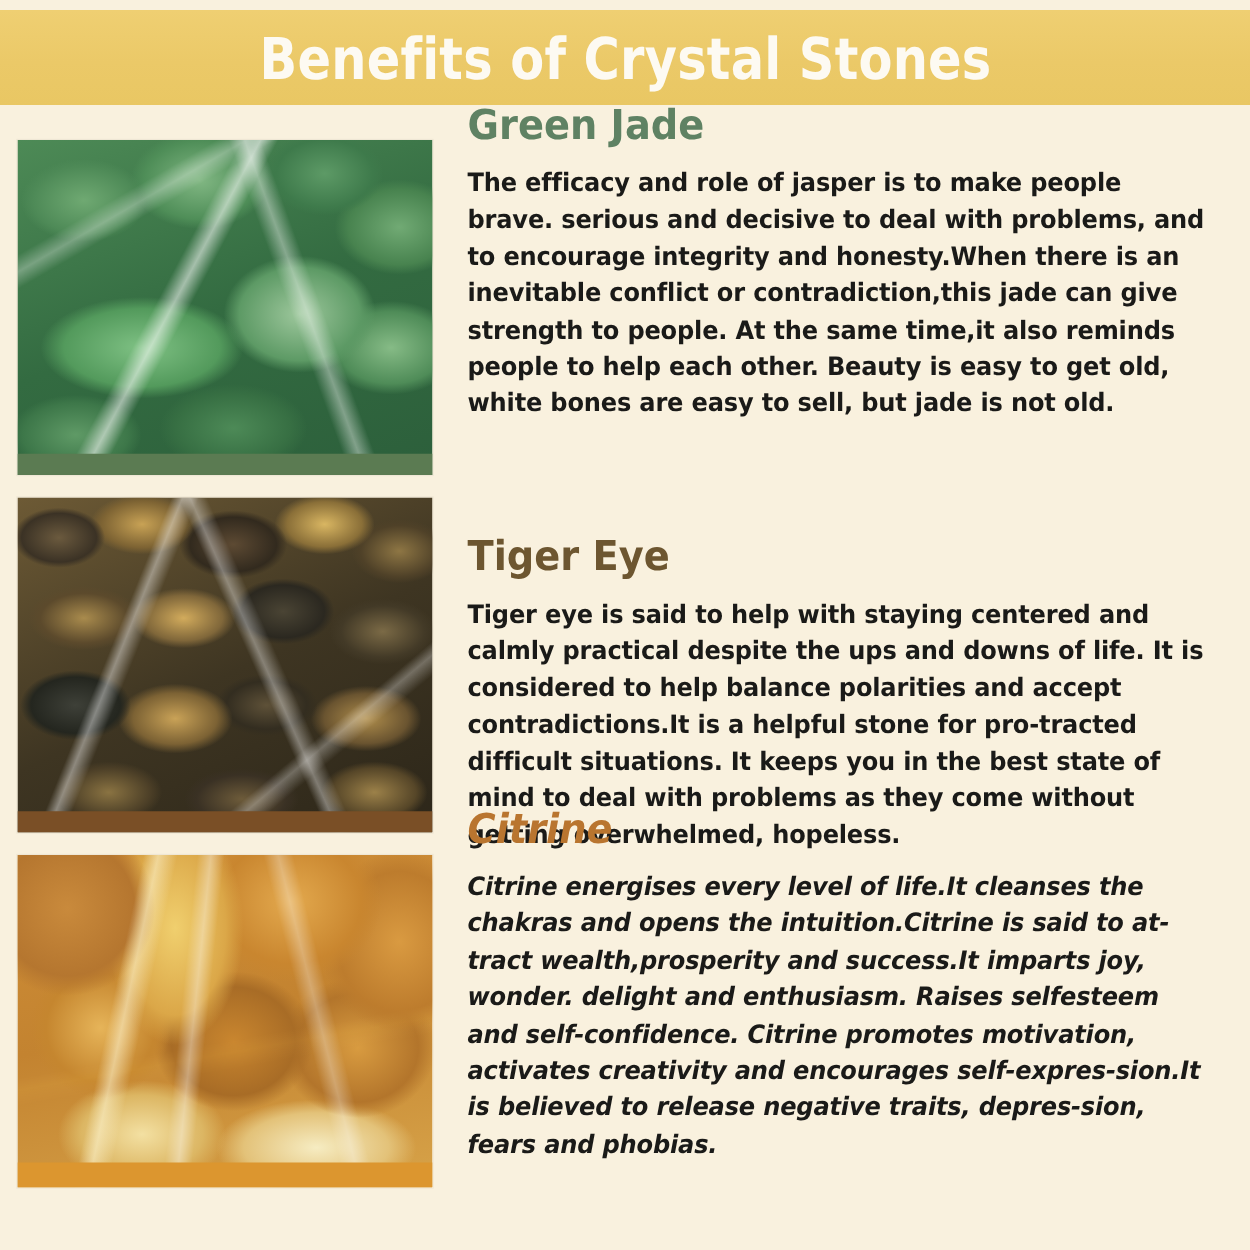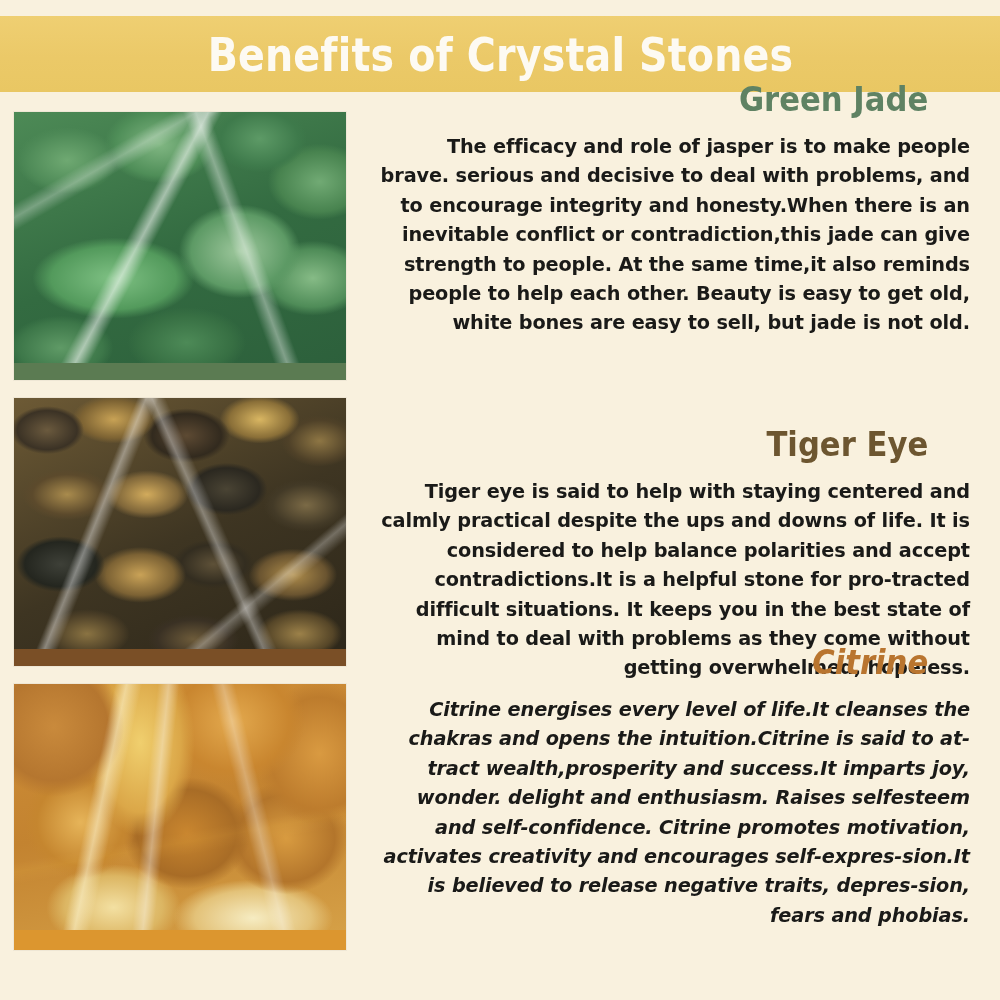--- a/index.html
+++ b/index.html
@@ -17,21 +17,21 @@
     position: relative;
     width: 1000px;
     height: 1000px;
     background: #f9f1de;
     box-sizing: border-box;
   }
 
   
   .header {
     position: absolute;
-    left: 0; top: 16px;
+    left: 0; top: 8px;
     width: 1000px;
     height: 76px;
     background: linear-gradient(180deg, #efcf72 0%, #ebc968 55%, #e9c763 100%);
     display: flex;
     align-items: center;
     justify-content: center;
   }
   .header-title {
     font-family: "DejaVu Sans", sans-serif;
     font-weight: bold;
@@ -44,21 +44,20 @@
     white-space: nowrap;
     margin-top: 2px;
   }
 
   
   .content {
     position: absolute;
     left: 0; top: 76px;
     width: 916px;
     height: 924px;
-    text-align: right;
   }
 
   .photo-col {
     position: absolute;
     left: 14px;
     top: 0;
     width: 332px;
   }
   .text-col {
     position: absolute;

